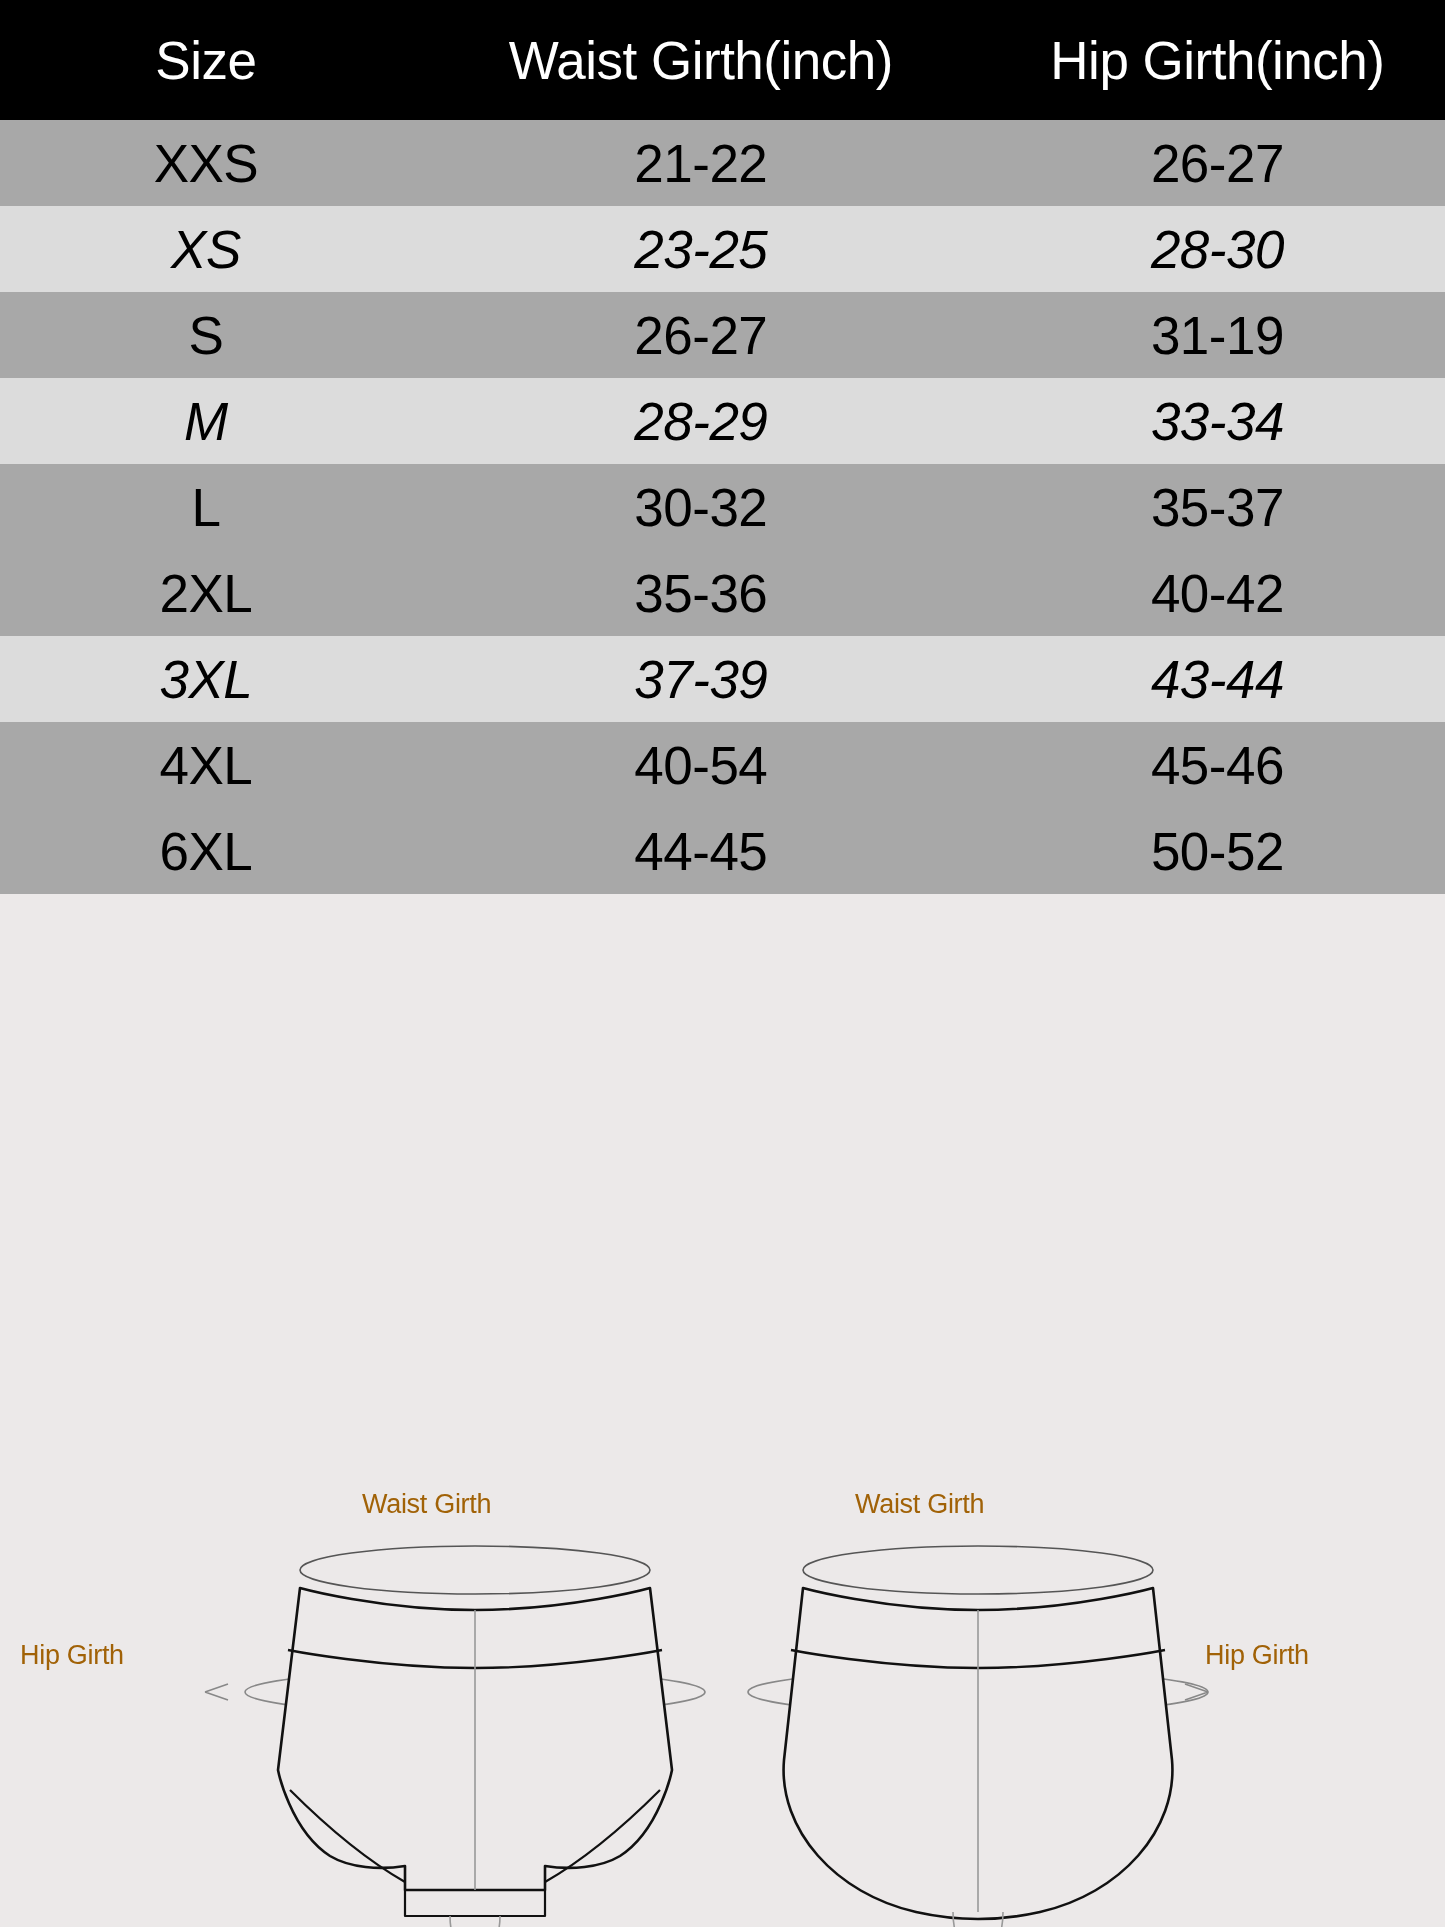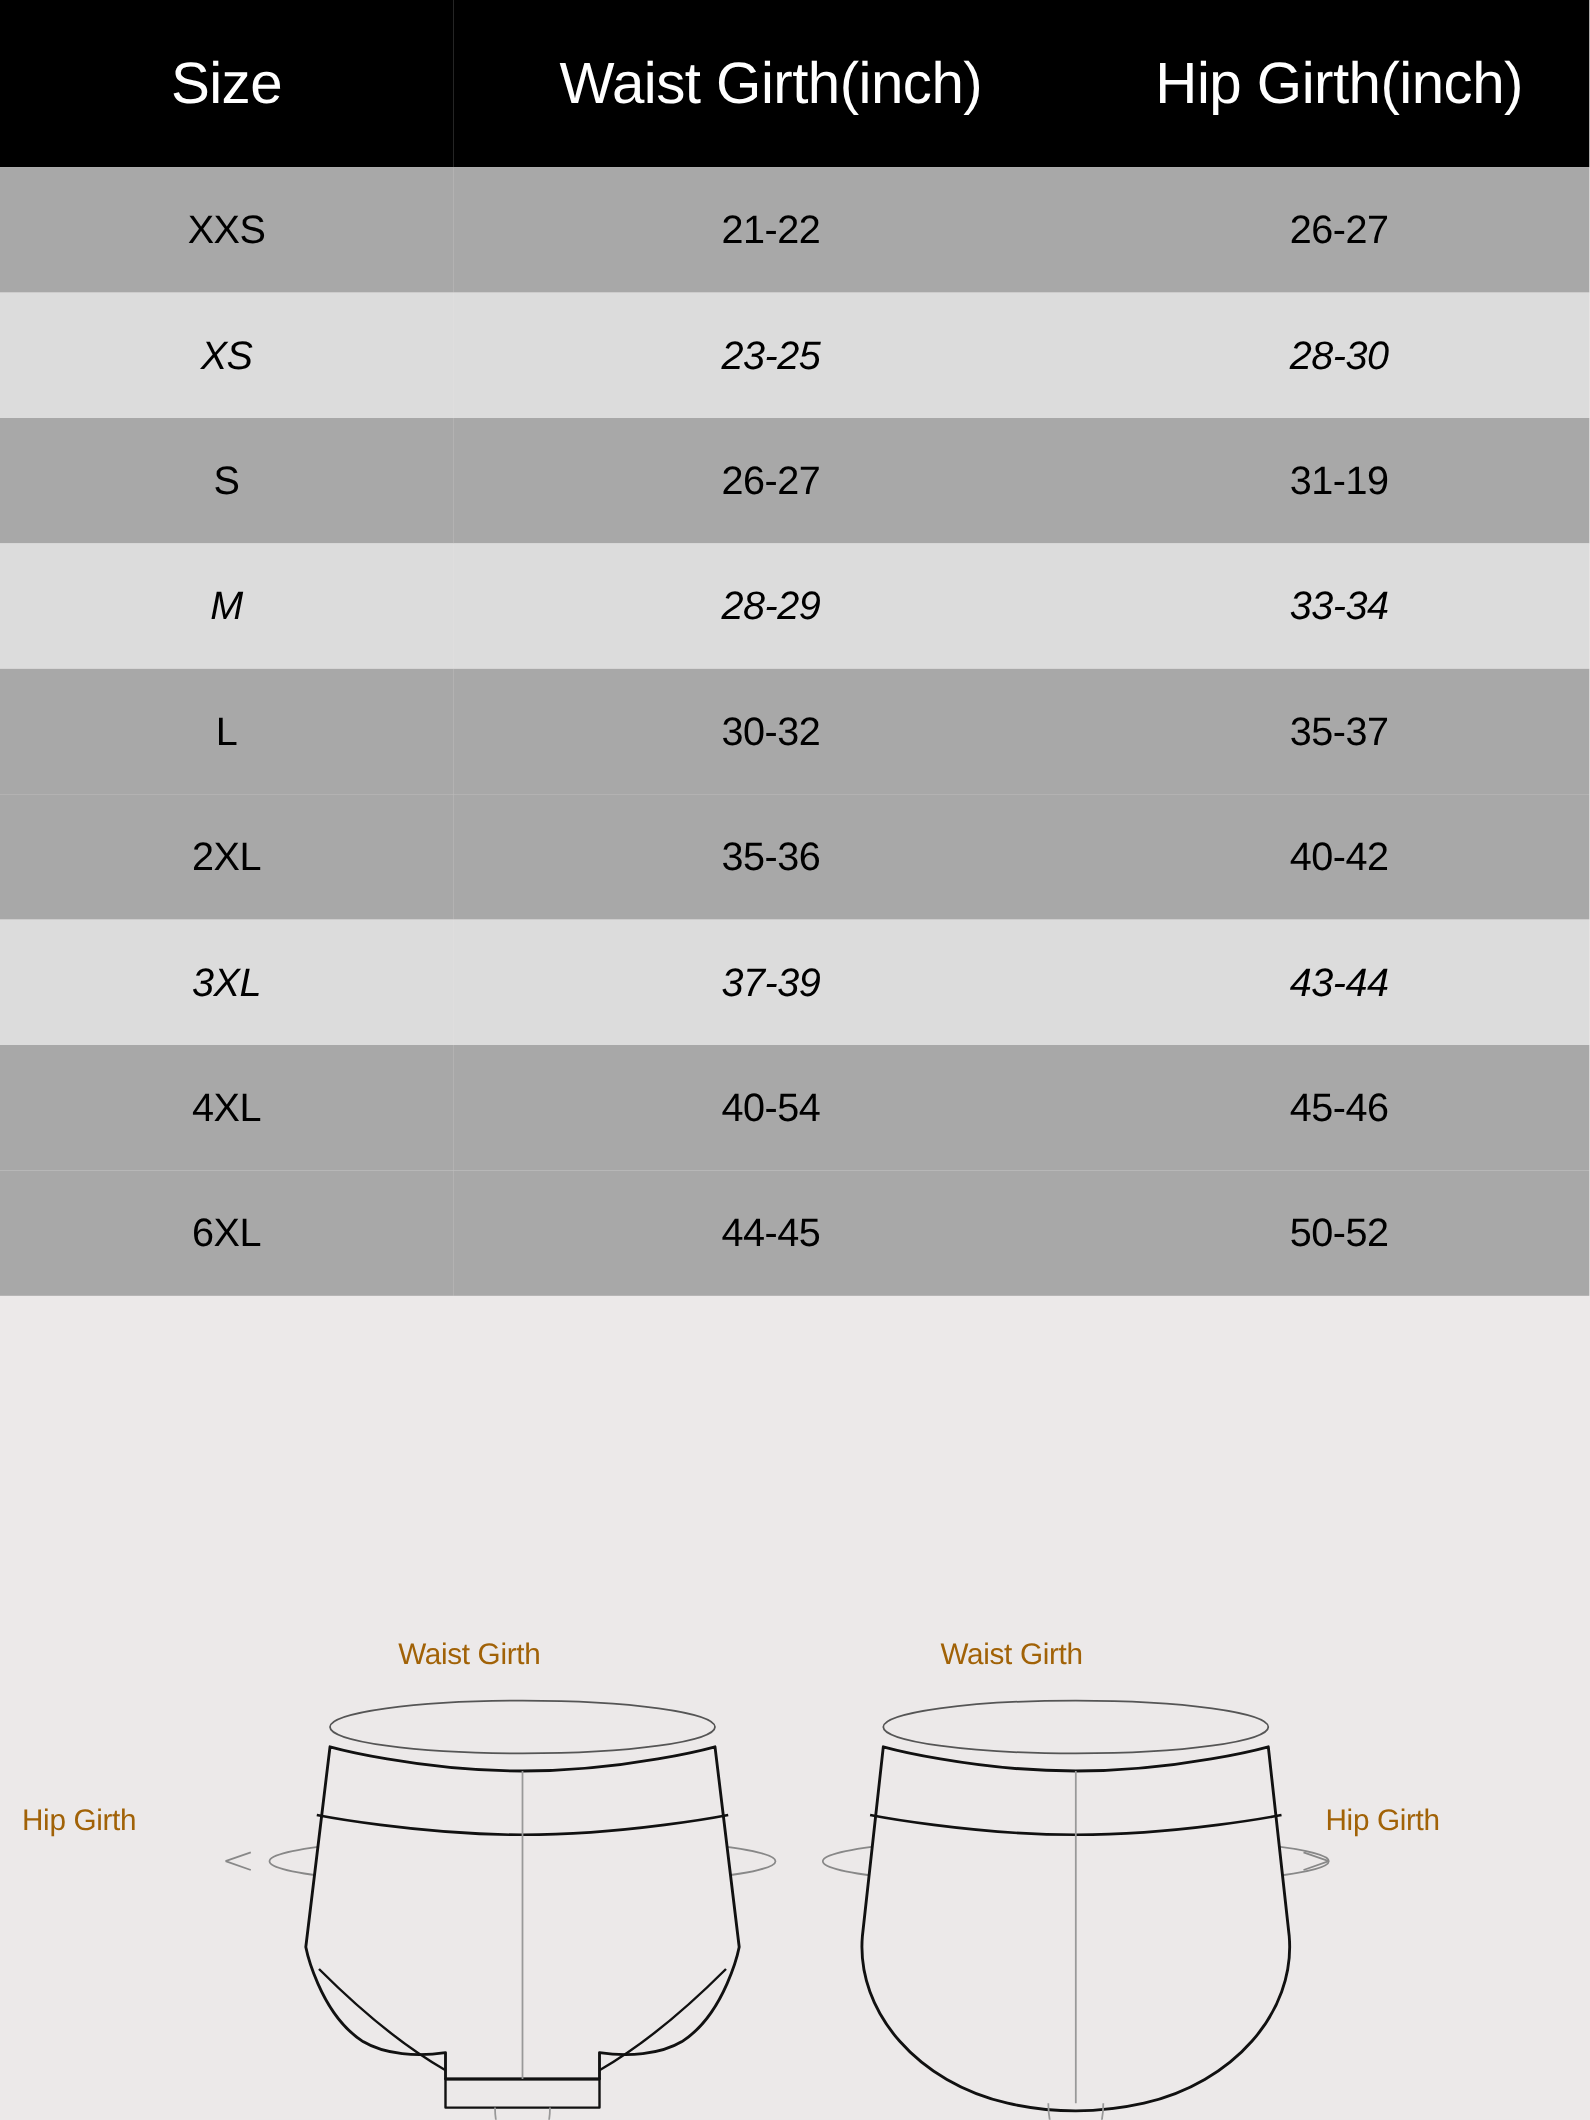--- a/index.html
+++ b/index.html
@@ -29,29 +29,29 @@
   .size-table col.c1 { width: 28.5%; }
   .size-table col.c2 { width: 40.0%; }
   .size-table col.c3 { width: 31.5%; }
 
   .size-table thead th {
     background: #000;
     color: #fff;
     font-weight: normal;
     font-size: 53px;
     height: 120px;
-    padding: 16px;
+    padding: 0;
     text-align: center;
     vertical-align: middle;
     letter-spacing: -0.5px;
   }
   .size-table tbody td {
-    font-size: 36px;
+    font-size: 53px;
     height: 82px;
-    padding: 16px;
+    padding: 2px;
     text-align: center;
     vertical-align: middle;
     letter-spacing: -0.5px;
     line-height: 1;
   }
   .size-table tbody tr.dark td { background: #a8a8a8; }
   .size-table tbody tr.light td { background: #dcdcdc; font-style: italic; }
   .label {
     position: absolute;
     font-size: 27px;

